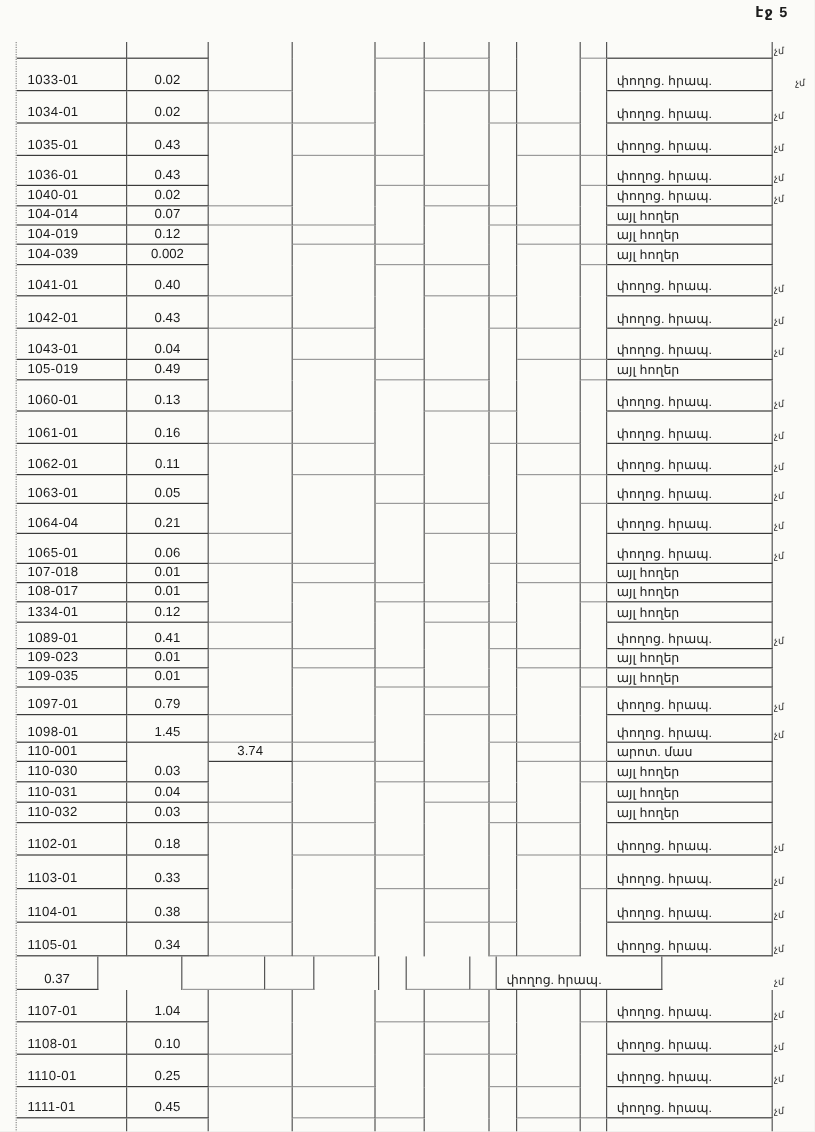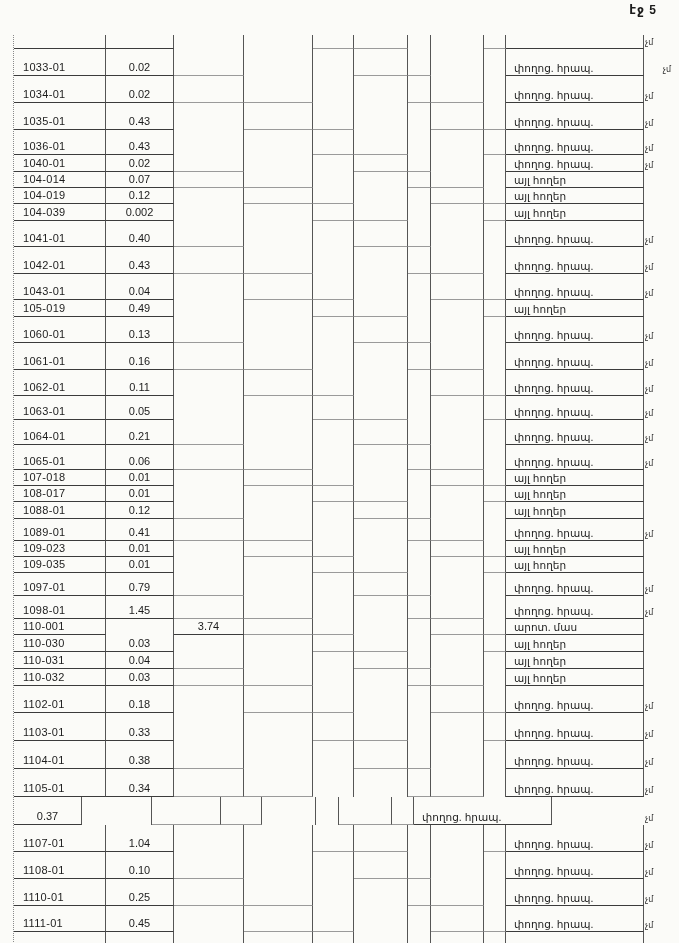--- a/index.html
+++ b/index.html
@@ -252,21 +252,21 @@
         <div class="cell" style="width: 69px;"></div>
         <div class="cell seg" style="width: 41px;"></div>
         <div class="cell seg" style="width: 54px;"></div>
         <div class="cell" style="width: 23px;"></div>
         <div class="cell" style="width: 53px;"></div>
         <div class="cell seg" style="width: 22px;"></div>
         <div class="cell label" style="width: 138px;">փողոց. հրապ.</div>
         <span class="note">չմ</span>
       </div>
       <div class="row" style="height: 25px;">
-        <div class="cell id" style="width: 92px;">1064-01</div>
+        <div class="cell id" style="width: 92px;">1064-04</div>
         <div class="cell val" style="width: 68px;">0.21</div>
         <div class="cell seg" style="width: 70px;"></div>
         <div class="cell" style="width: 69px;"></div>
         <div class="cell" style="width: 41px;"></div>
         <div class="cell seg" style="width: 54px;"></div>
         <div class="cell seg" style="width: 23px;"></div>
         <div class="cell" style="width: 53px;"></div>
         <div class="cell" style="width: 22px;"></div>
         <div class="cell label" style="width: 138px;">փողոց. հրապ.</div>
         <span class="note">չմ</span>
@@ -302,21 +302,21 @@
         <div class="cell" style="width: 70px;"></div>
         <div class="cell" style="width: 69px;"></div>
         <div class="cell seg" style="width: 41px;"></div>
         <div class="cell seg" style="width: 54px;"></div>
         <div class="cell" style="width: 23px;"></div>
         <div class="cell" style="width: 53px;"></div>
         <div class="cell seg" style="width: 22px;"></div>
         <div class="cell label" style="width: 138px;">այլ հողեր</div>
       </div>
       <div class="row" style="height: 17px;">
-        <div class="cell id" style="width: 92px;">1088-01</div>
+        <div class="cell id" style="width: 92px;">1334-01</div>
         <div class="cell val" style="width: 68px;">0.12</div>
         <div class="cell seg" style="width: 70px;"></div>
         <div class="cell" style="width: 69px;"></div>
         <div class="cell" style="width: 41px;"></div>
         <div class="cell seg" style="width: 54px;"></div>
         <div class="cell seg" style="width: 23px;"></div>
         <div class="cell" style="width: 53px;"></div>
         <div class="cell" style="width: 22px;"></div>
         <div class="cell label" style="width: 138px;">այլ հողեր</div>
       </div>

